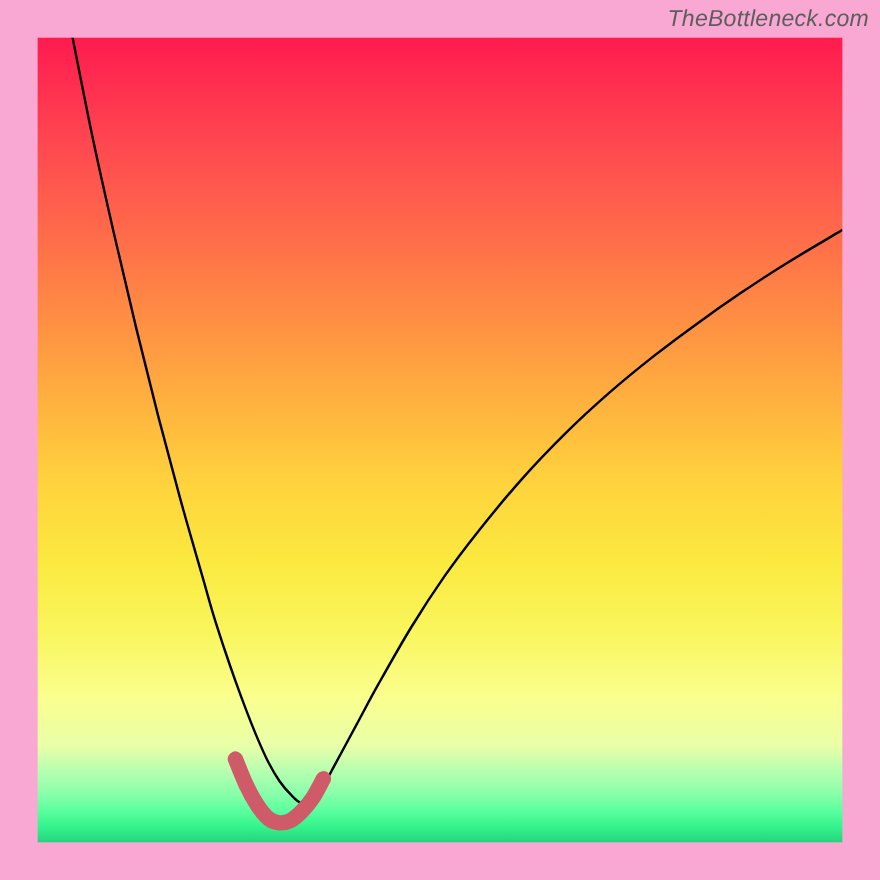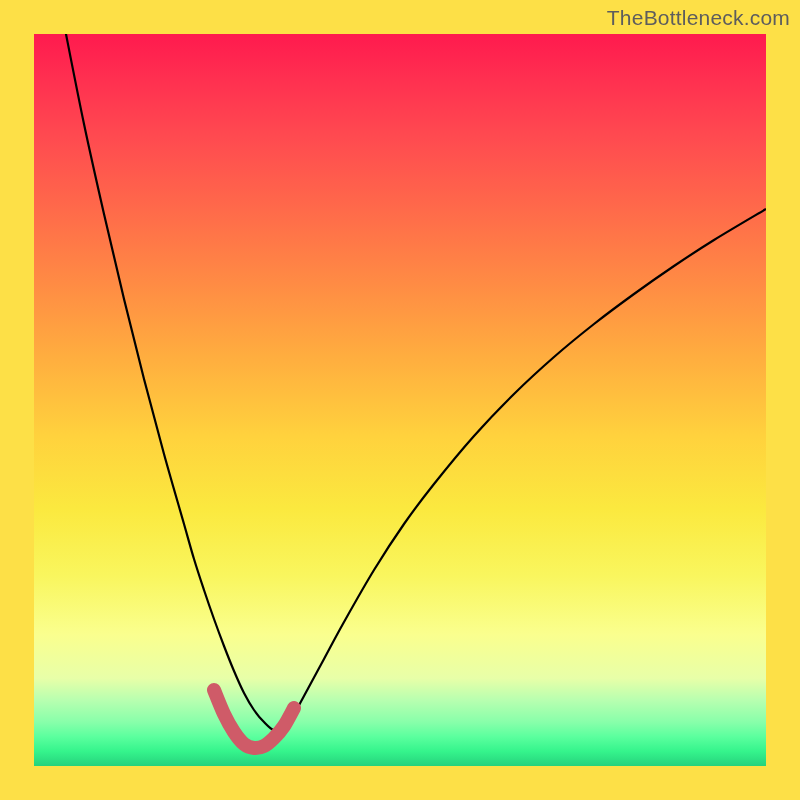--- a/index.html
+++ b/index.html
@@ -10,21 +10,22 @@
     background: #000;
     overflow: hidden;
     font-family: Arial, Helvetica, sans-serif;
   }
   .frame {
     position: absolute;
     top: 0;
     left: 0;
     width: 800px;
     height: 800px;
-    background: #fde047;
+    background: #f9a8d4;
+    font-style: italic;
   }
   .plot-area {
     position: absolute;
     left: 34px;
     top: 34px;
     width: 732px;
     height: 732px;
     overflow: hidden;
   }
   .gradient {

